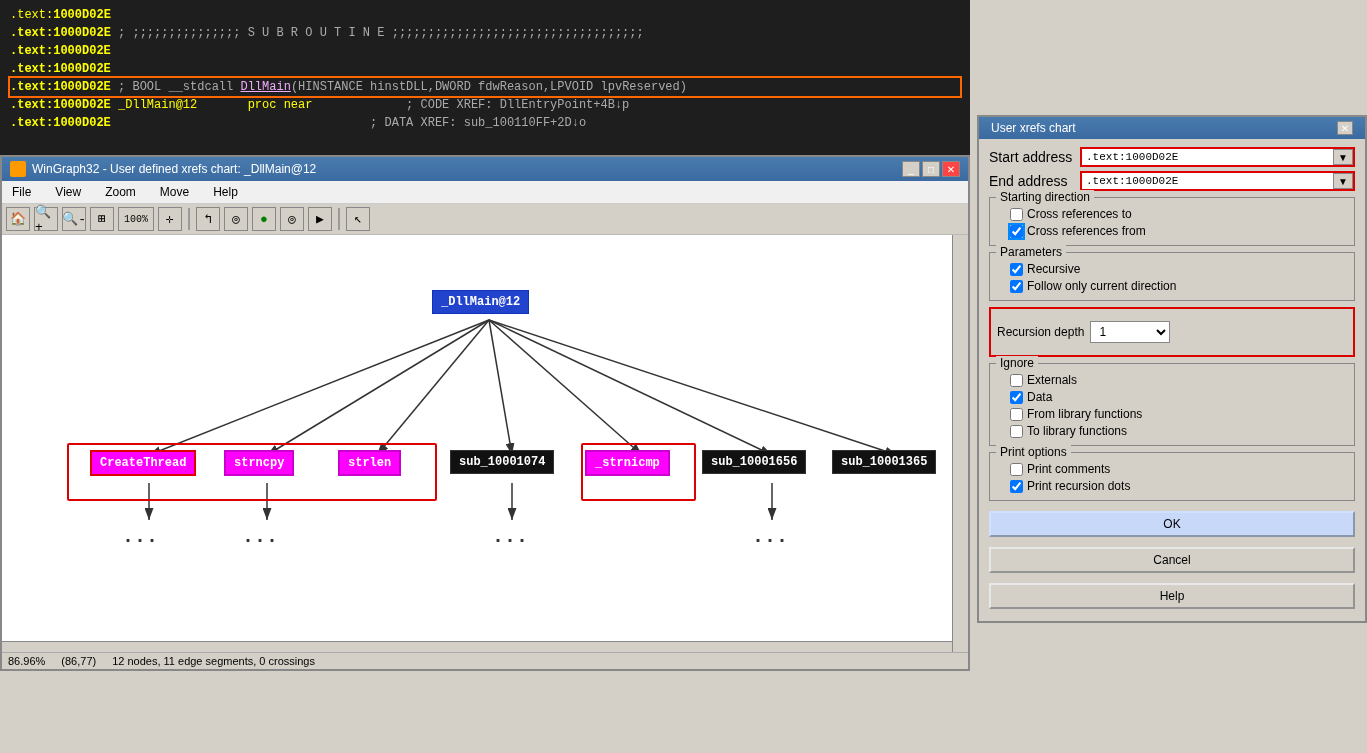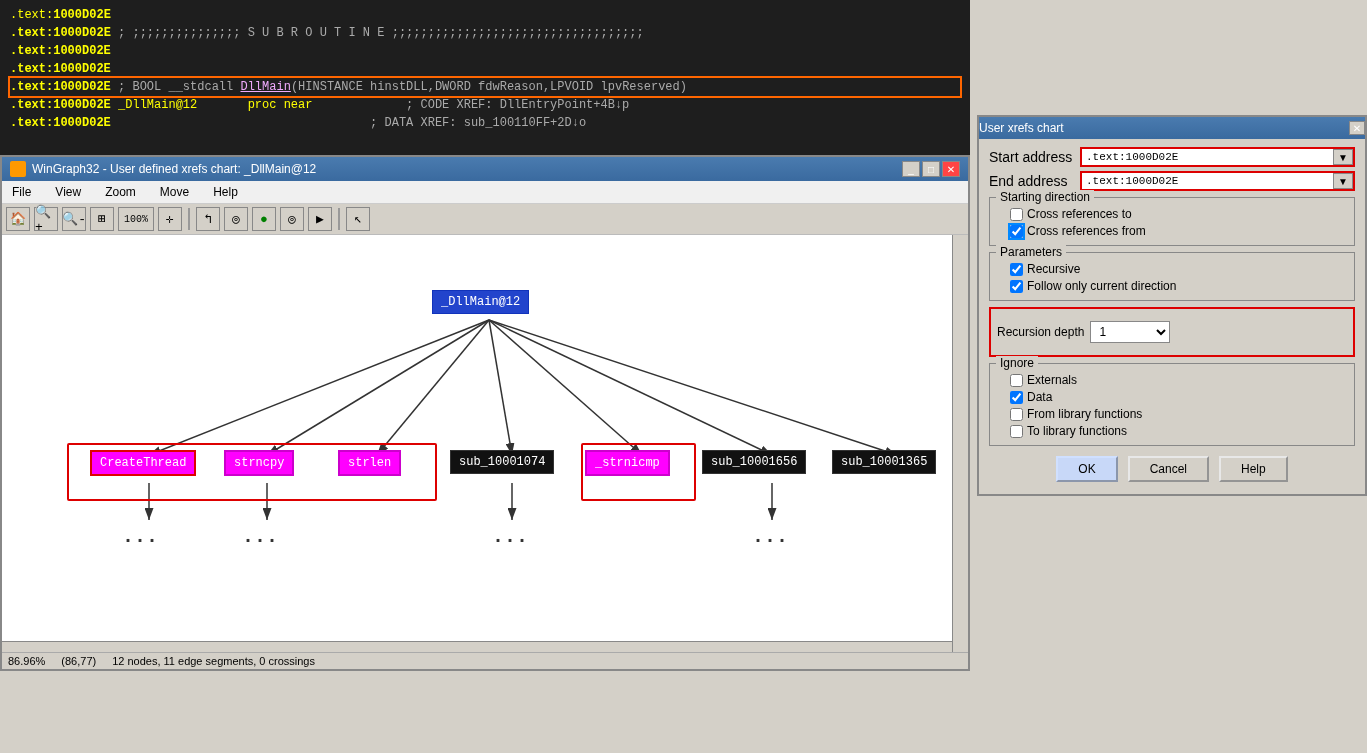--- a/index.html
+++ b/index.html
@@ -141,21 +141,21 @@
       top: 0; left: 0;
       width: calc(100% - 16px);
       height: calc(100% - 16px);
     }
 
     .graph-node {
       position: absolute;
       padding: 4px 8px;
       font-family: 'Courier New', monospace;
       font-size: 12px;
-      font-weight: normal;
+      font-weight: bold;
       text-align: center;
       cursor: pointer;
     }
     .node-blue {
       background: #2244cc;
       color: white;
       border: 1px solid #1133bb;
     }
     .node-magenta {
       background: #ff00ff;
@@ -197,21 +197,21 @@
       right: 0;
       width: 390px;
       background: #d4d0c8;
       border: 2px solid #888;
       font-family: Arial, sans-serif;
       font-size: 12px;
     }
     .xrefs-titlebar {
       background: linear-gradient(to bottom, #4a7baf, #3a6a9f);
       color: white;
-      padding: 4px 0;
+      padding: 4px 12px;
       display: flex;
       align-items: center;
       justify-content: space-between;
       font-size: 12px;
     }
     .xrefs-close-btn {
       width: 16px; height: 14px;
       background: #d4d0c8;
       border: 1px solid #888;
       display: flex; align-items: center; justify-content: center;
@@ -287,20 +287,21 @@
       font-size: 12px;
       min-width: 80px;
     }
 
     .button-row {
       display: flex;
       justify-content: center;
       gap: 10px;
       margin-top: 10px;
       margin-bottom: 4px;
+      flex-direction: column;
     }
     .dialog-btn {
       padding: 4px 20px;
       background: #d4d0c8;
       border: 2px outset #e8e8e8;
       font-size: 12px;
       cursor: pointer;
       font-family: Arial, sans-serif;
     }
     .dialog-btn.ok-btn {
@@ -521,20 +522,31 @@
       <div class="checkbox-row">
         <input type="checkbox" style="">
         <label>From library functions</label>
       </div>
       <div class="checkbox-row">
         <input type="checkbox" style="">
         <label>To library functions</label>
       </div>
     </div>
 
+    <div class="group-box">
+      <span class="group-label">Print options</span>
+      <div class="checkbox-row">
+        <input type="checkbox" style="">
+        <label>Print comments</label>
+      </div>
+      <div class="checkbox-row">
+        <input type="checkbox" checked="" style="">
+        <label>Print recursion dots</label>
+      </div>
+    </div>
 
     <div class="button-row">
       <button class="dialog-btn ok-btn">OK</button>
       <button class="dialog-btn">Cancel</button>
       <button class="dialog-btn">Help</button>
     </div>
   </div>
 </div>
 
 </body></html>

